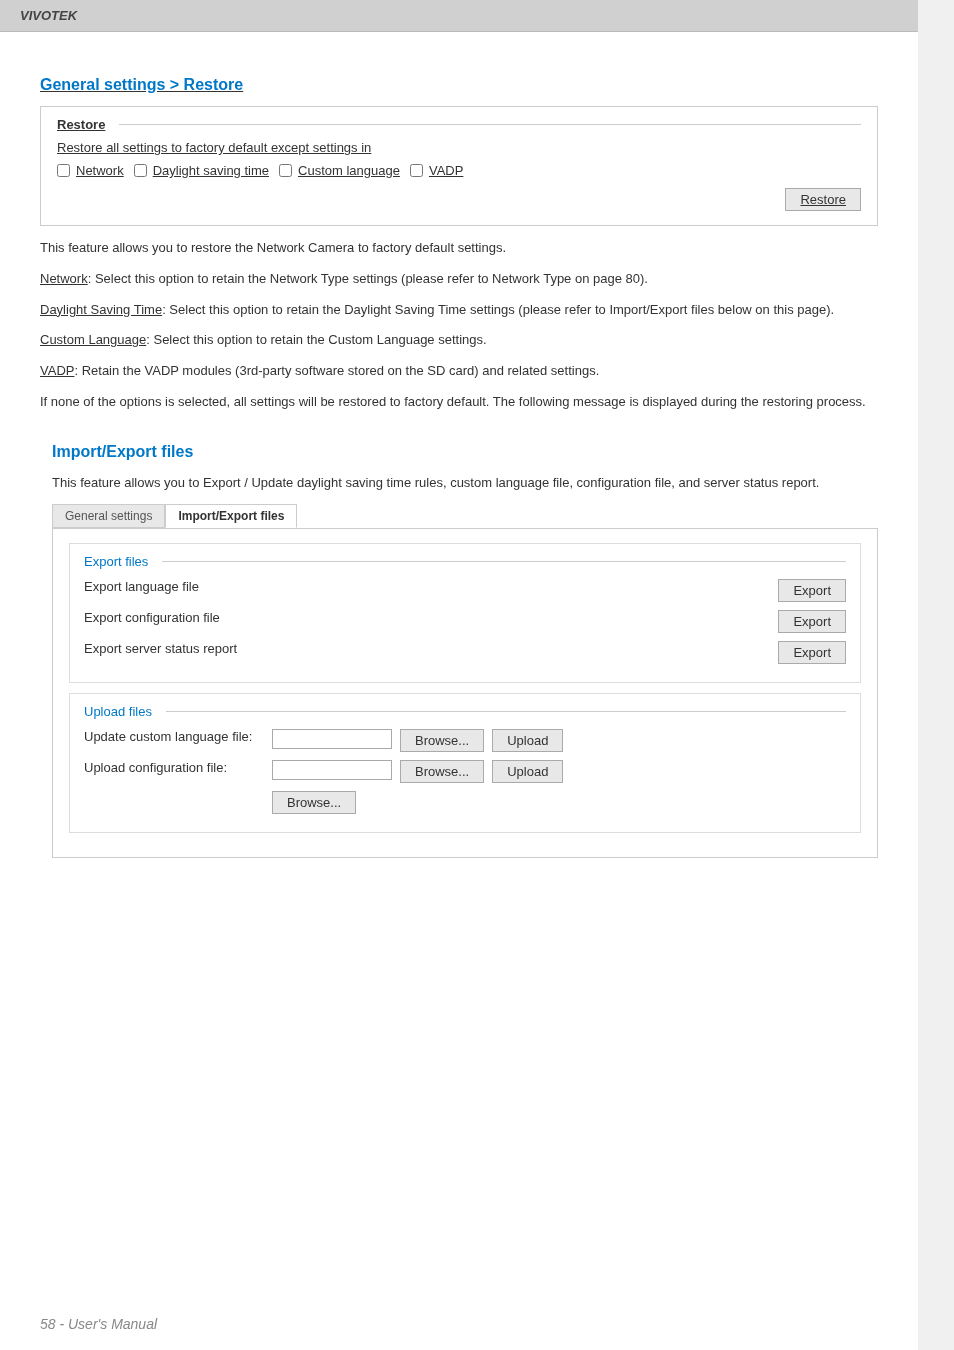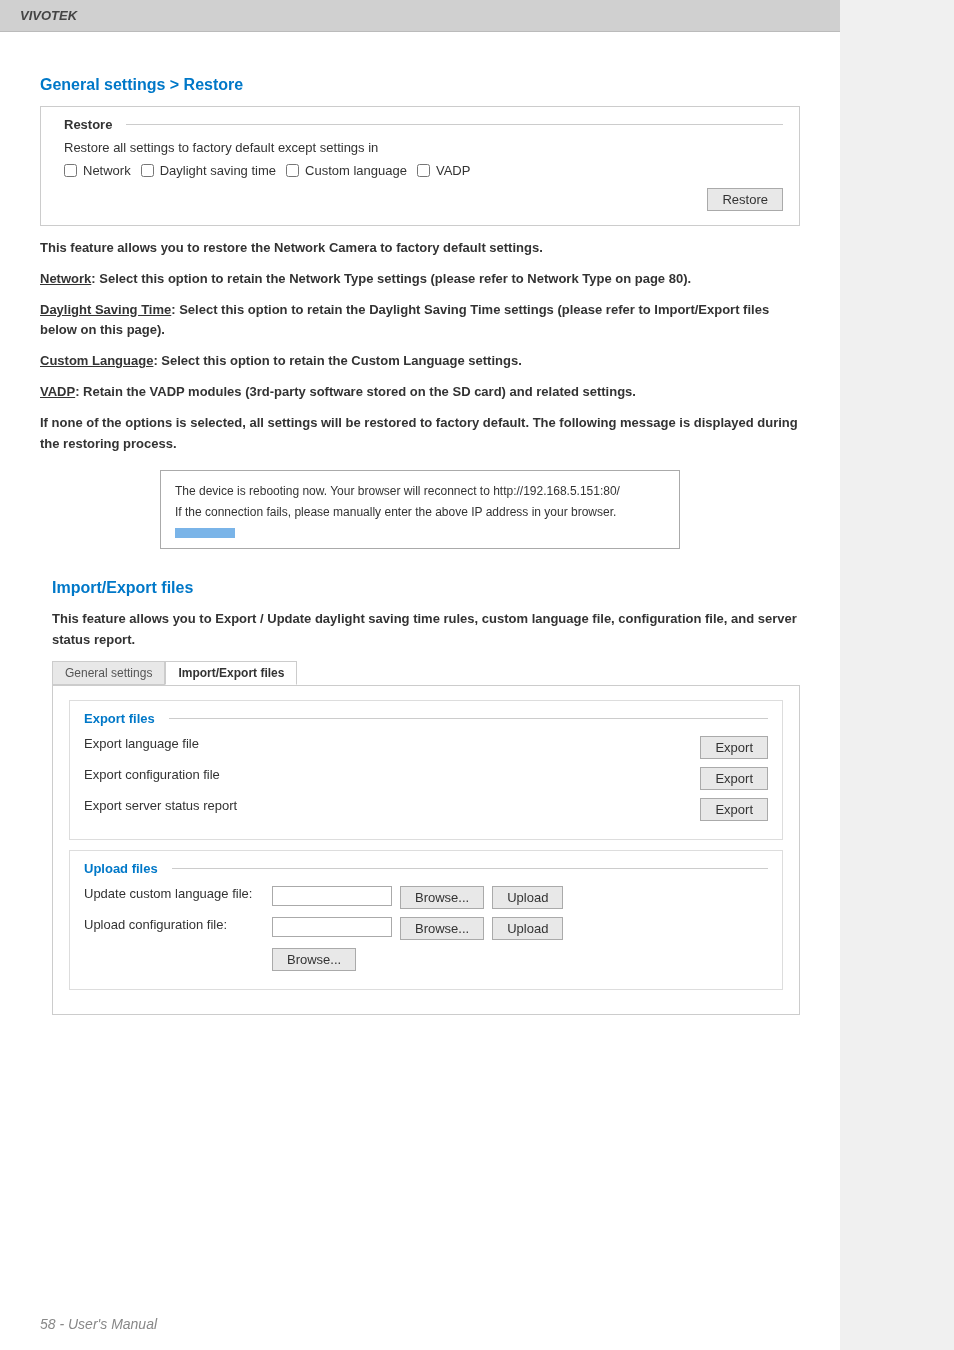--- a/index.html
+++ b/index.html
@@ -6,21 +6,21 @@
     body {
       font-family: Arial, sans-serif;
       font-size: 13px;
       color: #333;
       background: #f0f0f0;
       width: 954px;
       min-height: 1350px;
     }
     .page-wrapper {
       background: #fff;
-      width: 840px;
+      width: 918px;
       min-height: 1350px;
       position: relative;
     }
     .top-bar {
       background: #d0d0d0;
       padding: 8px 20px;
       border-bottom: 1px solid #bbb;
     }
     .top-bar .brand {
       font-weight: bold;
@@ -32,21 +32,21 @@
       padding: 20px 40px 40px 40px;
     }
     .section-title {
       color: #0078c8;
       font-size: 16px;
       font-weight: bold;
       margin-bottom: 12px;
     }
     .panel {
       border: 1px solid #ccc;
-      padding: 10px 16px 14px 23px;
+      padding: 10px 16px 14px 16px;
       margin-bottom: 10px;
       background: #fff;
     }
     .panel-legend {
       font-size: 13px;
       font-weight: bold;
       color: #333;
       margin-bottom: 8px;
       display: flex;
       align-items: center;
@@ -88,21 +88,20 @@
       padding: 3px 14px;
       font-size: 13px;
       cursor: pointer;
       color: #333;
     }
     .body-text {
       font-size: 13px;
       color: #333;
       margin-bottom: 10px;
       line-height: 1.6;
-      font-weight: bold;
     }
     .body-text .underline {
       text-decoration: underline;
     }
     .reboot-box {
       border: 1px solid #aaa;
       padding: 10px 14px;
       margin: 16px auto;
       background: #fff;
       max-width: 520px;
@@ -111,20 +110,21 @@
       line-height: 1.7;
     }
     .progress-bar-mock {
       background: #7ab4e8;
       height: 10px;
       width: 60px;
       margin-top: 6px;
     }
     .section-divider {
       margin: 24px 0 12px 0;
+      text-decoration: underline;
     }
     
     .tabs {
       display: flex;
       gap: 0;
       margin-bottom: 0;
     }
     .tab {
       border: 1px solid #ccc;
       padding: 4px 12px;
@@ -140,21 +140,21 @@
       font-weight: bold;
     }
     .tab-panel {
       border: 1px solid #ccc;
       padding: 14px 16px;
       background: #fff;
     }
     
     .sub-section-label {
       font-size: 13px;
-      font-weight: bold;
+      font-weight: normal;
       color: #0078c8;
       margin-bottom: 10px;
       display: flex;
       align-items: center;
       gap: 8px;
       justify-content: flex-end;
     }
     .sub-section-label::after {
       content: '';
       flex: 1;
@@ -249,25 +249,20 @@
     <p class="body-text">
       <span class="underline">Custom Language</span>: Select this option to retain the Custom Language settings.
     </p>
     <p class="body-text">
       <span class="underline">VADP</span>: Retain the VADP modules (3rd-party software stored on the SD card) and related settings.
     </p>
     <p class="body-text">
       If none of the options is selected, all settings will be restored to factory default.  The following message is displayed during the restoring process.
     </p>
 
-    <div class="reboot-box">
-      <div>The device is rebooting now. Your browser will reconnect to http://192.168.5.151:80/</div>
-      <div>If the connection fails, please manually enter the above IP address in your browser.</div>
-      <div class="progress-bar-mock"></div>
-    </div>
 
     <div style="margin-top: 30px; padding-left: 12px;">
       <div class="section-title">Import/Export files</div>
       <p class="body-text">This feature allows you to Export / Update daylight saving time rules, custom language file, configuration file, and server status report.</p>
 
       <div class="tabs">
         <div class="tab">General settings</div>
         <div class="tab active">Import/Export files</div>
       </div>
 

